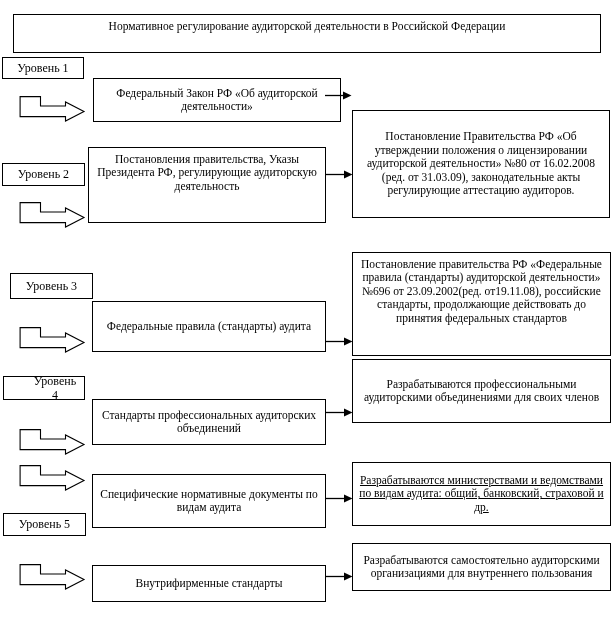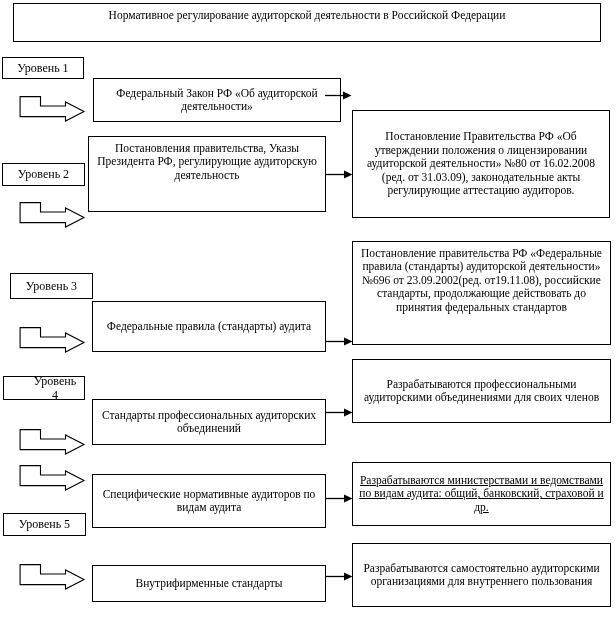--- a/index.html
+++ b/index.html
@@ -18,49 +18,49 @@
     box-sizing:border-box;
     display:flex;
     align-items:center;
     justify-content:center;
     text-align:center;
     font-size:11.5px;
     line-height:1.17;
     padding:2px 6px;
   }
   .thin{border-width:1px;}
-  .va-top{align-items:flex-start;padding-top:5px;}
+  .va-top{align-items:flex-start;padding-top:5px;margin-top:11px;}
   .lvl{font-size:12px;}
   .arrow{position:absolute;display:block;}
 </style>
 </head>
 <body>
 
 <div class="diagram">
 
   <div class="box thin va-top" style="left:13px;top:3px;width:588px;height:39px;">Нормативное регулирование аудиторской деятельности в Российской Федерации</div>
 
   <div class="box thin lvl" style="left:2px;top:57px;width:82px;height:22px;">Уровень 1</div>
   <div class="box thin lvl" style="left:2px;top:163px;width:83px;height:23px;">Уровень 2</div>
   <div class="box thin lvl" style="left:10px;top:273px;width:83px;height:26px;">Уровень 3</div>
   <div class="box thin lvl" style="left:3px;top:376px;width:82px;height:24px;padding-left:28px;">Уровень 4</div>
   <div class="box thin lvl" style="left:3px;top:513px;width:83px;height:23px;">Уровень 5</div>
 
   <div class="box" style="left:93px;top:78px;width:248px;height:44px;">Федеральный Закон РФ «Об аудиторской деятельности»</div>
   <div class="box" style="left:92px;top:301px;width:234px;height:51px;">Федеральные правила (стандарты) аудита</div>
   <div class="box va-top" style="left:88px;top:136px;width:238px;height:76px;">Постановления правительства, Указы Президента РФ, регулирующие аудиторскую деятельность</div>
   <div class="box" style="left:92px;top:399px;width:234px;height:46px;">Стандарты профессиональных аудиторских объединений</div>
-  <div class="box" style="left:92px;top:474px;width:234px;height:54px;">Специфические нормативные аудиторов по видам аудита</div>
+  <div class="box" style="left:92px;top:474px;width:234px;height:54px;">Специфические нормативные документы по видам аудита</div>
   <div class="box" style="left:92px;top:565px;width:234px;height:37px;">Внутрифирменные стандарты</div>
 
   <div class="box" style="left:352px;top:110px;width:258px;height:108px;">Постановление Правительства РФ «Об утверждении положения о лицензировании аудиторской деятельности» №80 от 16.02.2008 (ред. от 31.03.09), законодательные акты регулирующие аттестацию аудиторов.</div>
   <div class="box va-top" style="left:352px;top:241px;width:259px;height:104px;">Постановление правительства РФ «Федеральные правила (стандарты) аудиторской деятельности» №696 от 23.09.2002(ред. от19.11.08), российские стандарты, продолжающие действовать до принятия федеральных стандартов</div>
   <div class="box" style="left:352px;top:359px;width:259px;height:64px;">Разрабатываются профессиональными аудиторскими объединениями для своих членов</div>
   <div class="box" style="left:352px;top:462px;width:259px;height:64px;text-decoration:underline;">Разрабатываются министерствами и ведомствами по видам аудита: общий, банковский, страховой и др.</div>
-  <div class="box" style="left:352px;top:543px;width:259px;height:64px;">Разрабатываются самостоятельно аудиторскими организациями для внутреннего пользования</div>
+  <div class="box" style="left:352px;top:543px;width:259px;height:48px;">Разрабатываются самостоятельно аудиторскими организациями для внутреннего пользования</div>
 
   <svg class="arrow" style="left:19px;top:96px;" width="67" height="26" viewBox="0 0 66 26">
     <polygon points="0.6,0.6 21,0.6 21,10 46,10 46,6 64.5,15.5 46,25 46,20.6 0.6,20.6" fill="#fff" stroke="#000" stroke-width="1.1"></polygon>
   </svg>
   <svg class="arrow" style="left:19px;top:202px;" width="67" height="26" viewBox="0 0 66 26">
     <polygon points="0.6,0.6 21,0.6 21,10 46,10 46,6 64.5,15.5 46,25 46,20.6 0.6,20.6" fill="#fff" stroke="#000" stroke-width="1.1"></polygon>
   </svg>
   <svg class="arrow" style="left:19px;top:327px;" width="67" height="26" viewBox="0 0 66 26">
     <polygon points="0.6,0.6 21,0.6 21,10 46,10 46,6 64.5,15.5 46,25 46,20.6 0.6,20.6" fill="#fff" stroke="#000" stroke-width="1.1"></polygon>
   </svg>

